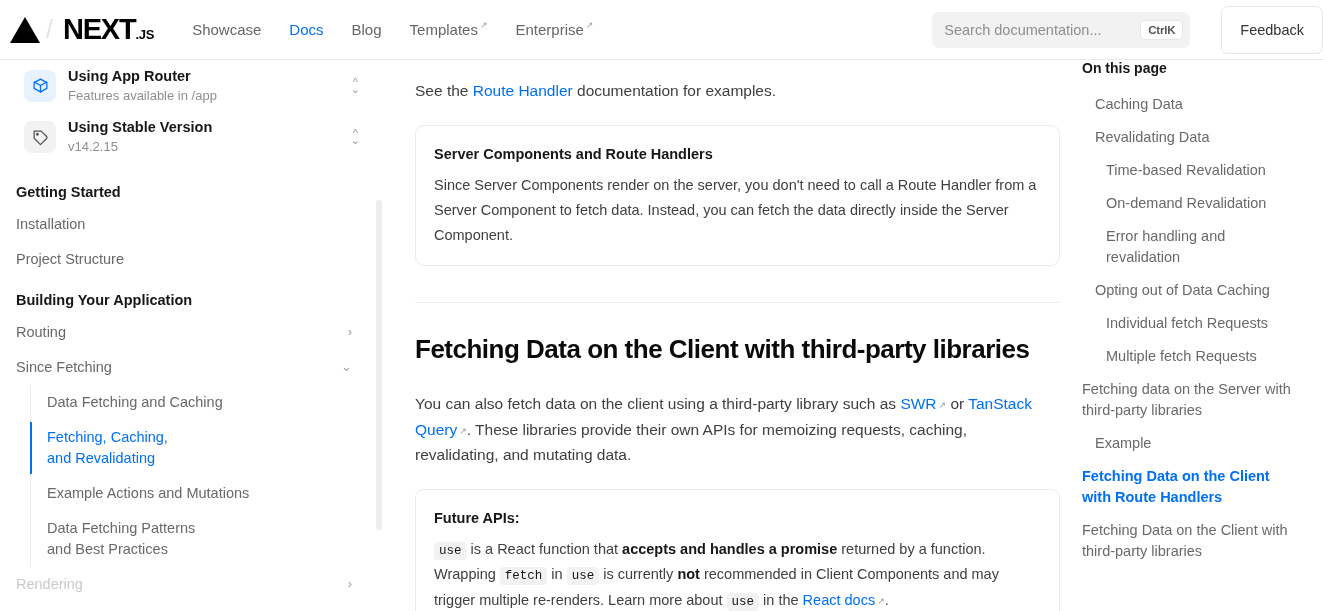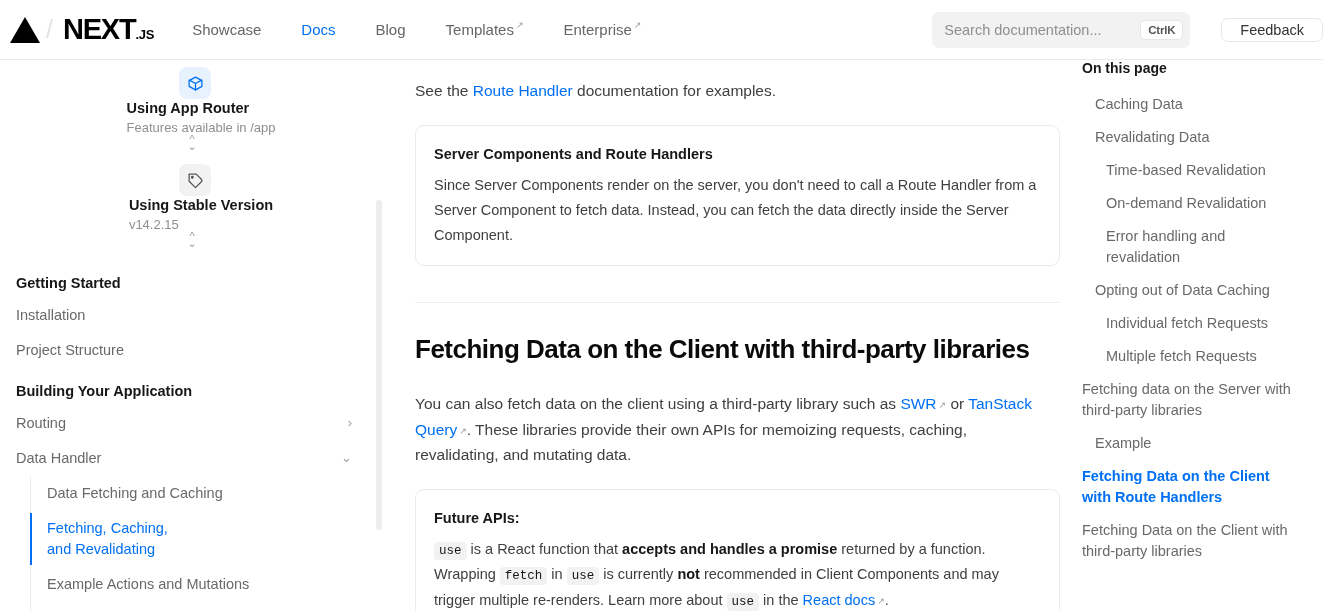--- a/index.html
+++ b/index.html
@@ -21,21 +21,21 @@
   }
   .logo-group { display: flex; align-items: center; padding-left: 10px; }
   .tri { width: 0; height: 0; border-left: 15px solid transparent;
          border-right: 15px solid transparent; border-bottom: 26px solid #000;
          margin-right: 2px; }
   .slash { color: #e3e3e3; font-size: 25px; font-weight: 300; margin: 0 10px 0 4px; }
   .wordmark { display: flex; align-items: baseline; }
   .wordmark .n { font-size: 29px; font-weight: 600; letter-spacing: -1.2px; color: #000; }
   .wordmark .js { font-size: 13px; font-weight: 700; color: #000; letter-spacing: -0.3px; }
 
-  .nav { display: flex; align-items: flex-start; margin-left: 38px; gap: 40px; }
+  .nav { display: flex; align-items: flex-start; margin-left: 38px; gap: 28px; }
   .nav-item {
     font-size: 15px; color: #666; text-decoration: none;
     display: inline-flex; align-items: flex-start; white-space: nowrap;
   }
   .nav-item.active { color: #0070f3; }
   .ext { font-size: 9px; margin-left: 2px; position: relative; top: -1px; color: #9a9a9a; }
 
   .header-right {
     margin-left: auto; display: flex; align-items: center; gap: 31px;
     padding-right: 0px;
@@ -44,34 +44,34 @@
     width: 258px; height: 36px; background: #f2f2f2; border-radius: 7px;
     display: flex; align-items: center; padding: 0 7px 0 12px;
   }
   .search-ph { font-size: 14.5px; color: #8f8f8f; flex: 1; white-space: nowrap; }
   .kbd {
     background: #fff; border: 1px solid #e6e6e6; border-radius: 5px;
     font-size: 11.5px; color: #555; padding: 3px 7px; font-weight: 600;
     letter-spacing: -0.2px;
   }
   .feedback-btn {
-    height: 24px; border: 1px solid #e6e6e6; border-radius: 7px;
+    height: 48px; border: 1px solid #e6e6e6; border-radius: 7px;
     background: #fff; font-size: 14.5px; color: #333;
     padding: 0 18px; display: flex; align-items: center;
     font-family: "Liberation Sans", sans-serif; white-space: nowrap;
   }
 
   
   .sidebar {
     position: absolute; top: 60px; left: 0; width: 390px; height: 551px;
     background: #fff; overflow: hidden;
   }
   .version-row {
     display: flex; align-items: center; padding: 7px 14px 7px 14px;
-    margin: 0 10px; border-radius: 8px; cursor: pointer; flex-direction: column;
+    margin: 0 10px; border-radius: 8px; cursor: pointer;
   }
   .vicon {
     width: 32px; height: 32px; border-radius: 8px;
     display: flex; align-items: center; justify-content: center;
     flex-shrink: 0;
   }
   .vicon.blue { background: #e8f2fe; }
   .vicon.gray { background: #f2f2f2; }
   .vtext { margin-left: 12px; flex: 1; min-width: 0; }
   .vtitle { font-size: 14.5px; font-weight: 600; color: #171717; line-height: 1.3; }
@@ -230,21 +230,21 @@
     <div class="nav-link">
         <span>Project Structure</span>
       </div>
 
     <div class="sec-head">Building Your Application</div>
     <div class="nav-link">
       <span>Routing</span>
       <span class="chev">›</span>
     </div>
     <div class="nav-link">
-      <span>Data Handler</span>
+      <span>Since Fetching</span>
       <span class="chev">⌄</span>
     </div>
 
     <div class="sub-wrap">
       <div class="sub-link">Data Fetching and Caching</div>
       <div class="sub-link active" style="max-width:175px">Fetching, Caching, and Revalidating</div>
       <div class="sub-link">Example Actions and Mutations</div>
       <div class="sub-link" style="max-width:200px">Data Fetching Patterns and Best Practices</div>
     </div>
     <div class="nav-link" style="color:#c9c9c9">

